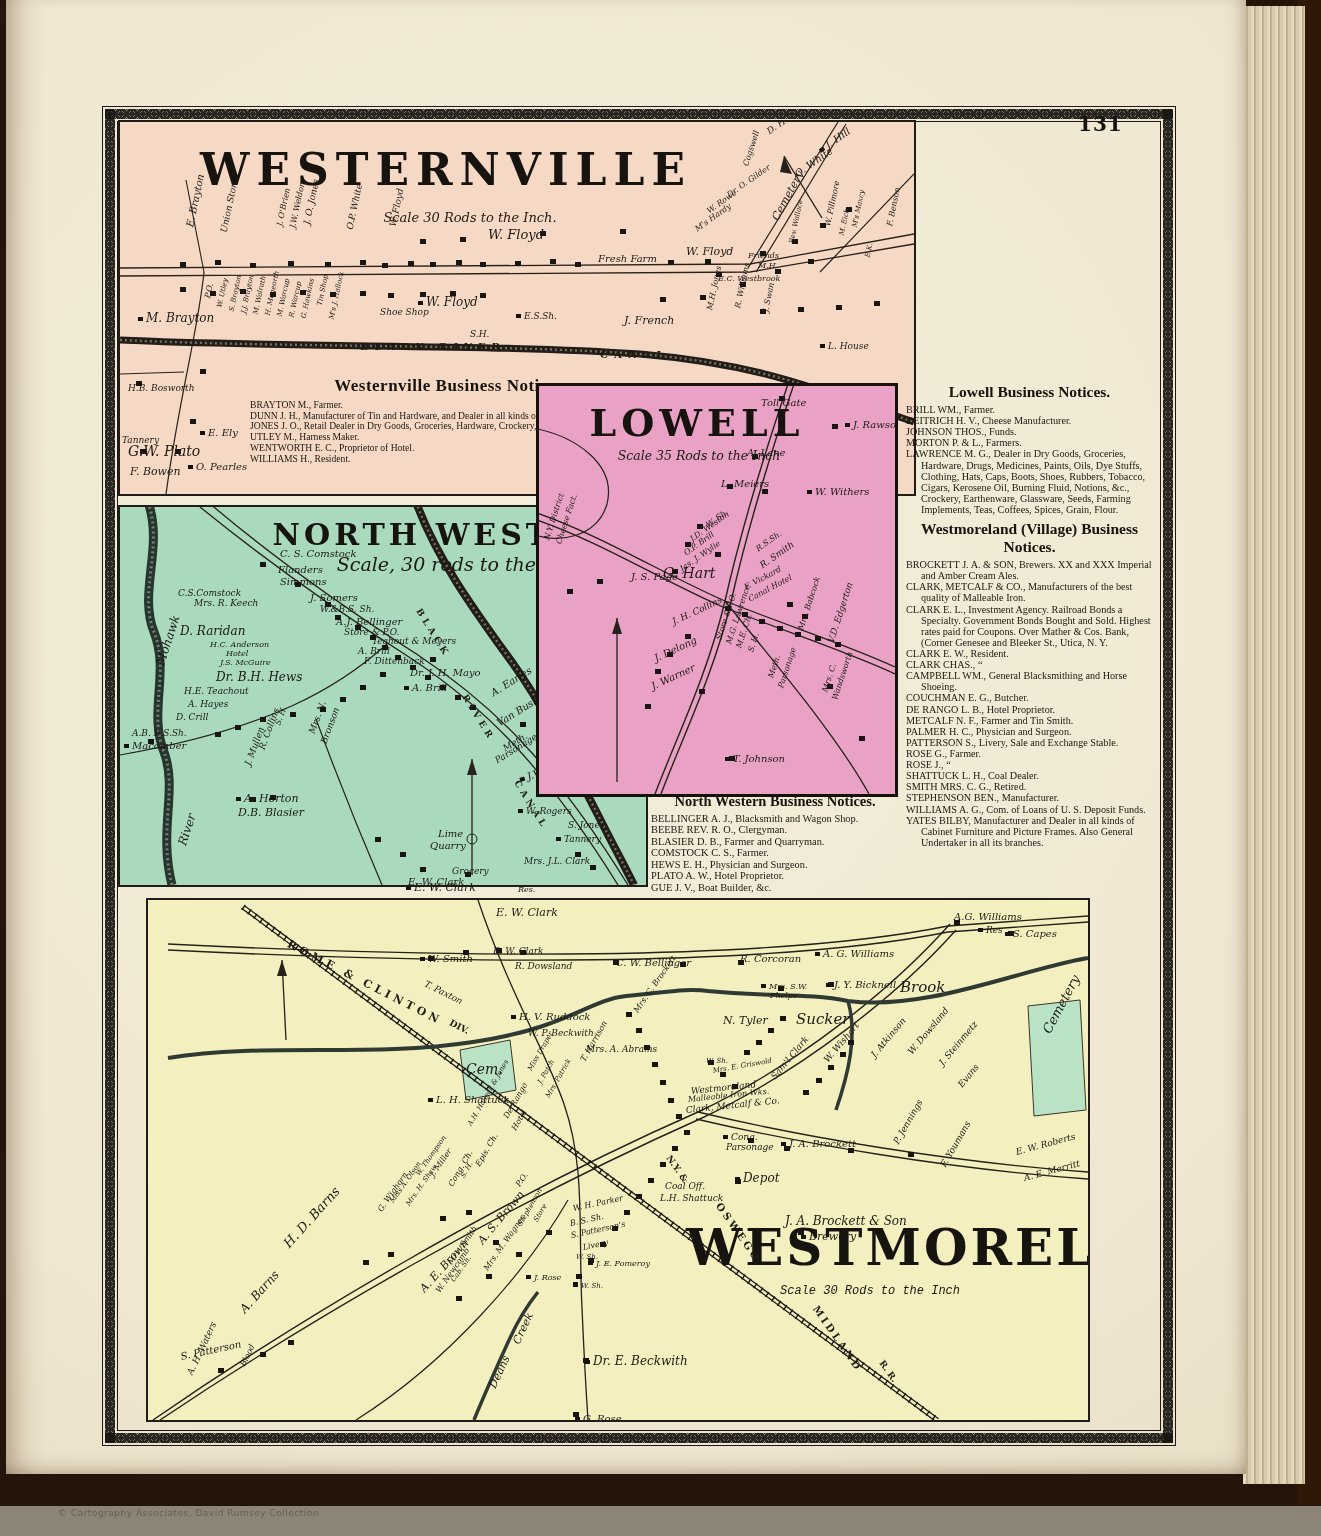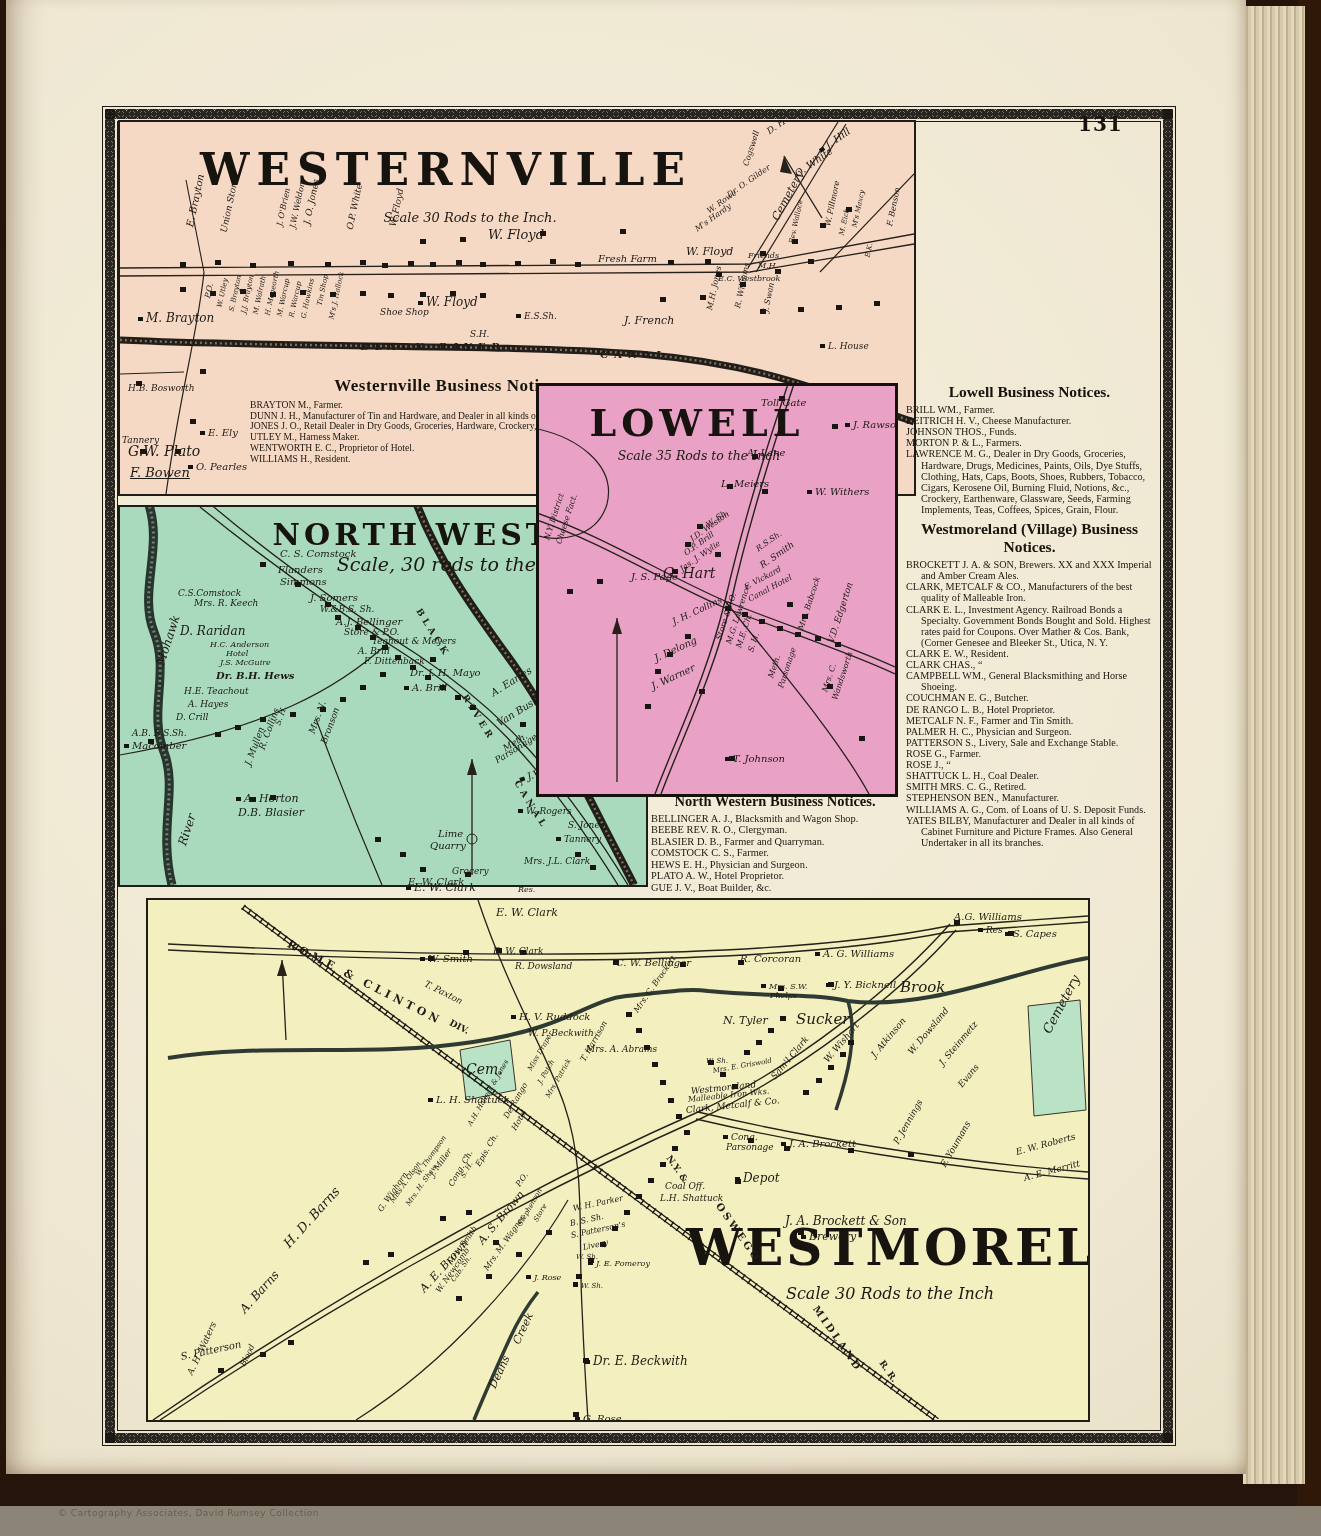--- a/index.html
+++ b/index.html
@@ -35,21 +35,21 @@
 
   .map-title{position:absolute;font-family:"DejaVu Serif",serif;font-weight:700;color:#17130e;text-align:center;white-space:nowrap;}
   .t-wv{left:80px;top:22px;width:470px;font-size:44px;letter-spacing:7px;}
   .t-nw{left:150px;top:10px;width:372px;font-size:30px;letter-spacing:4px;}
   .t-lw{left:36px;top:14px;width:244px;font-size:38px;letter-spacing:5px;}
   .t-wm{left:538px;top:318px;width:412px;font-size:50px;letter-spacing:3px;}
   .map-scale{position:absolute;font-family:"DejaVu Serif",serif;font-style:italic;color:#1d1913;text-align:center;white-space:nowrap;}
   .s-wv{left:180px;top:88px;width:340px;font-size:13px;}
   .s-nw{left:170px;top:46px;width:340px;font-size:19px;}
   .s-lw{left:50px;top:62px;width:220px;font-size:12.5px;}
-  .s-wm{left:536px;top:384px;width:412px;font-size:16px;}
+  .s-wm{left:516px;top:384px;width:412px;font-size:12px;font-family:Liberation Mono, monospace;}
 
   .labels-layer,.squares-layer{position:absolute;inset:0;}
   .map-label{position:absolute;font-family:"DejaVu Serif",serif;font-style:italic;color:#1c1914;white-space:nowrap;line-height:1;transform-origin:left center;}
   .map-label.up{font-style:normal;font-weight:600;color:#201c15;}
   .map-label.mk::before{content:"";display:inline-block;width:5px;height:4.5px;background:#151310;margin-right:3px;vertical-align:1px;}
   .bld{position:absolute;width:6px;height:5px;background:#181512;}
 
   .notices{position:absolute;color:#1c1812;z-index:4;}
   .notices-title{font-family:"Liberation Serif",serif;font-weight:700;text-align:center;color:#17130d;}
   .notice-item{margin:0;text-indent:-15px;padding-left:15px;font-family:"Liberation Serif",serif;}
@@ -202,21 +202,21 @@
         <span class="map-label mk" style="left: 700px; top: 24px; font-size: 10px; transform: rotate(-35deg);">J. Hill</span>
         <span class="map-label" style="left: 626px; top: 40px; font-size: 8px; transform: rotate(-72deg);">Cogswell</span>
         <span class="map-label" style="left: 676px; top: 48px; font-size: 10px; transform: rotate(-35deg);">O. White</span>
         <span class="map-label" style="left: 608px; top: 70px; font-size: 8px; transform: rotate(-35deg);">Dr. O. Gilder</span>
         <span class="map-label" style="left: 588px; top: 86px; font-size: 8px; transform: rotate(-35deg);">W. Rowe</span>
         <span class="map-label" style="left: 576px; top: 104px; font-size: 8px; transform: rotate(-35deg);">M's Hardy</span>
         <span class="map-label" style="left: 8px; top: 262px; font-size: 9px;">H.B. Bosworth</span>
         <span class="map-label mk" style="left: 80px; top: 306px; font-size: 10px;">E. Ely</span>
         <span class="map-label" style="left: 2px; top: 314px; font-size: 9px;">Tannery</span>
         <span class="map-label" style="left: 8px; top: 322px; font-size: 14px;">G.W. Plato</span>
-        <span class="map-label" style="left: 10px; top: 344px; font-size: 13px; text-decoration: underline;">F. Bowen</span>
+        <span class="map-label" style="left: 10px; top: 344px; font-size: 11px;">F. Bowen</span>
         <span class="map-label mk" style="left: 68px; top: 340px; font-size: 10px;">O. Pearles</span>
       </div>
     <div class="notices n-wv">
       <div class="notices-title">Westernville Business Notices.</div>
       <div>
           <p class="notice-item">BRAYTON M., Farmer.</p>
           <p class="notice-item">DUNN J. H., Manufacturer of Tin and Hardware, and Dealer in all kinds of Tinware.</p>
           <p class="notice-item">JONES J. O., Retail Dealer in Dry Goods, Groceries, Hardware, Crockery, &amp;c.</p>
           <p class="notice-item">UTLEY M., Harness Maker.</p>
           <p class="notice-item">WENTWORTH E. C., Proprietor of Hotel.</p>
@@ -292,21 +292,21 @@
         <span class="map-label" style="left: 252px; top: 130px; font-size: 9px;">Teahout &amp; Meyers</span>
         <span class="map-label" style="left: 238px; top: 140px; font-size: 9px;">A. Brill</span>
         <span class="map-label" style="left: 244px; top: 150px; font-size: 9px;">F. Dittenback</span>
         <span class="map-label" style="left: 290px; top: 161px; font-size: 10px;">Dr. J. H. Mayo</span>
         <span class="map-label mk" style="left: 284px; top: 176px; font-size: 10px;">A. Brill</span>
         <span class="map-label" style="left: 60px; top: 118px; font-size: 12px;">D. Raridan</span>
         <span class="map-label" style="left: 40px; top: 152px; font-size: 12px; transform: rotate(-72deg);">Mohawk</span>
         <span class="map-label" style="left: 90px; top: 134px; font-size: 8px;">H.C. Anderson</span>
         <span class="map-label" style="left: 106px; top: 143px; font-size: 8px;">Hotel</span>
         <span class="map-label" style="left: 100px; top: 152px; font-size: 8px;">J.S. McGuire</span>
-        <span class="map-label" style="left: 96px; top: 164px; font-size: 10px; font-weight: bold;">Dr. B.H. Hews</span>
+        <span class="map-label" style="left: 96px; top: 164px; font-size: 12px;">Dr. B.H. Hews</span>
         <span class="map-label" style="left: 64px; top: 180px; font-size: 9px;">H.E. Teachout</span>
         <span class="map-label" style="left: 68px; top: 193px; font-size: 9px;">A. Hayes</span>
         <span class="map-label" style="left: 56px; top: 206px; font-size: 9px;">D. Crill</span>
         <span class="map-label" style="left: 12px; top: 222px; font-size: 9px;">A.B. B.S.Sh.</span>
         <span class="map-label mk" style="left: 4px; top: 234px; font-size: 10px;">Macomber</span>
         <span class="map-label" style="left: 158px; top: 214px; font-size: 8px; transform: rotate(-70deg);">S. H.</span>
         <span class="map-label" style="left: 142px; top: 238px; font-size: 9px; transform: rotate(-70deg);">R. Collins</span>
         <span class="map-label" style="left: 128px; top: 254px; font-size: 9px; transform: rotate(-70deg);">J. Mullen</span>
         <span class="map-label" style="left: 192px; top: 222px; font-size: 9px; transform: rotate(-70deg);">Mrs. N.</span>
         <span class="map-label" style="left: 204px; top: 232px; font-size: 9px; transform: rotate(-70deg);">Bronson</span>

